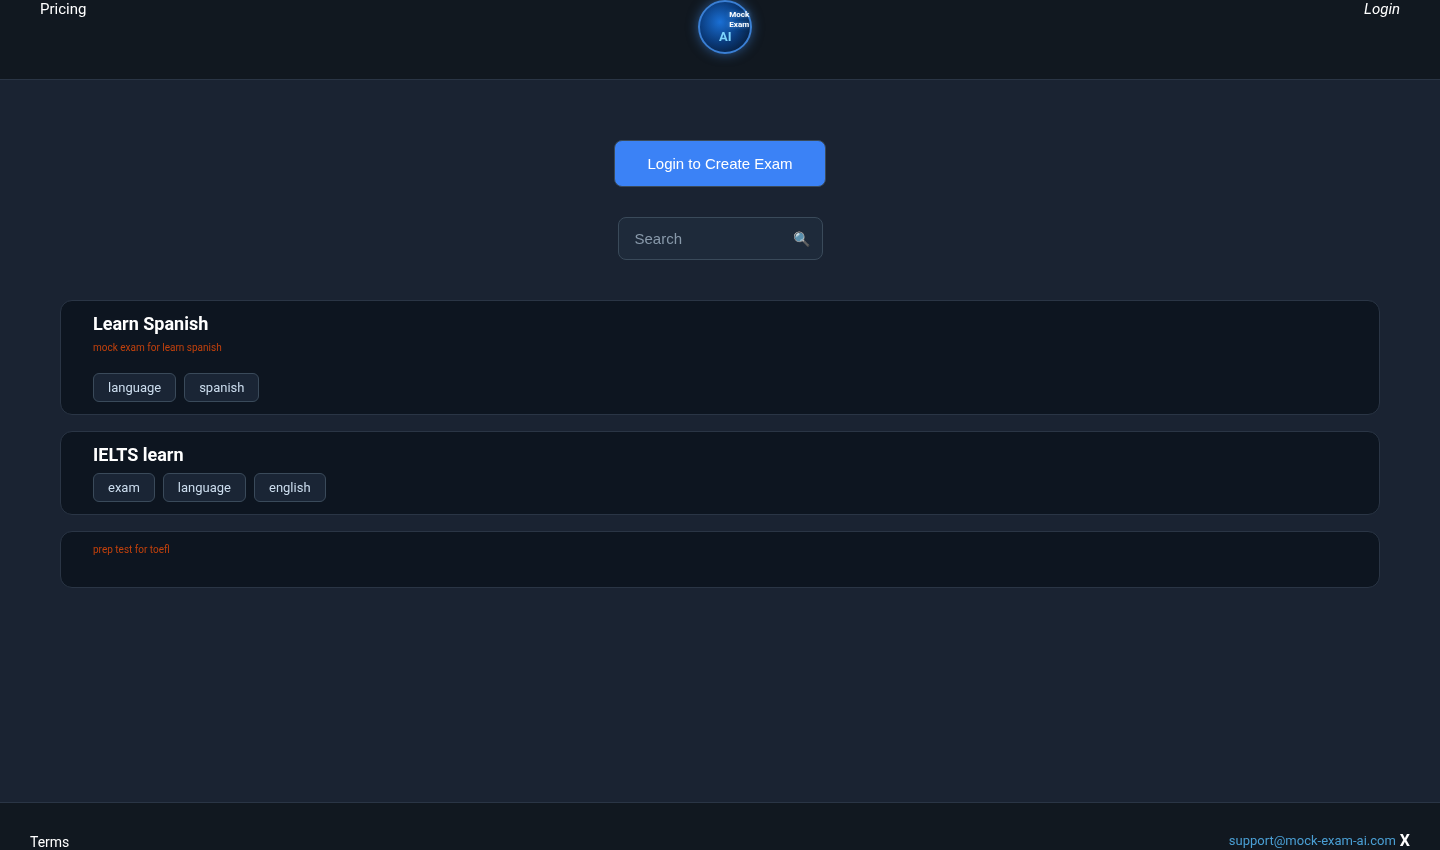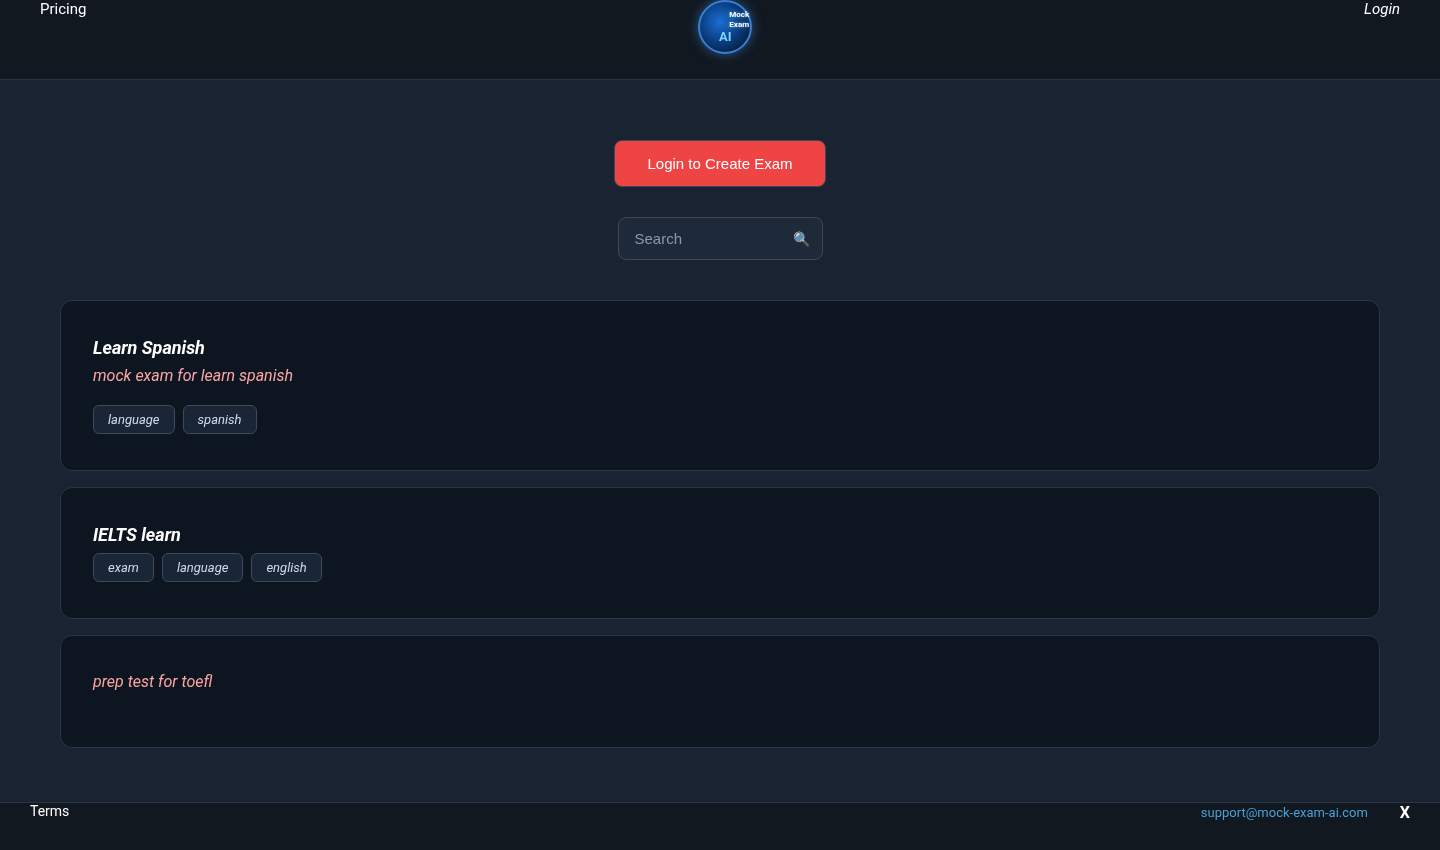--- a/index.html
+++ b/index.html
@@ -80,21 +80,21 @@
 
     
     .main-content {
       display: flex;
       flex-direction: column;
       align-items: center;
       padding: 60px 40px 40px;
     }
 
     .create-exam-btn {
-      background-color: #ef4444;
+      background-color: #3b82f6;
       border: 1px solid #3a4a5a;
       color: #ffffff;
       padding: 14px 32px;
       border-radius: 8px;
       font-size: 15px;
       cursor: pointer;
       margin-bottom: 30px;
       font-weight: 500;
     }
 
@@ -134,35 +134,34 @@
       width: 1320px;
       display: flex;
       flex-direction: column;
       gap: 16px;
     }
 
     .exam-card {
       background-color: #0d1520;
       border: 1px solid #2a3545;
       border-radius: 12px;
-      padding: 36px 32px;
-      cursor: pointer;
-      font-style: italic;
+      padding: 12px 32px;
+      cursor: pointer;
     }
 
     .exam-title {
       font-size: 18px;
       font-weight: 700;
       color: #ffffff;
       margin-bottom: 8px;
     }
 
     .exam-description {
-      font-size: 16px;
-      color: #fca5a5;
+      font-size: 10px;
+      color: #c2410c;
       margin-bottom: 20px;
     }
 
     .tags-container {
       display: flex;
       gap: 8px;
       flex-wrap: wrap;
     }
 
     .tag {
@@ -176,37 +175,37 @@
 
     
     .footer {
       position: fixed;
       bottom: 0;
       left: 0;
       right: 0;
       background-color: #111820;
       border-top: 1px solid #2a3545;
       display: flex;
-      align-items: flex-start;
+      align-items: flex-end;
       justify-content: space-between;
       padding: 0 30px;
       height: 48px;
     }
 
     .footer-terms {
       color: #ffffff;
       font-size: 14px;
       cursor: pointer;
       text-decoration: none;
     }
 
     .footer-right {
       display: flex;
       align-items: center;
-      gap: 32px;
+      gap: 4px;
     }
 
     .footer-email {
       color: #4a9fd4;
       font-size: 13px;
     }
 
     .footer-close {
       color: #ffffff;
       font-size: 16px;

